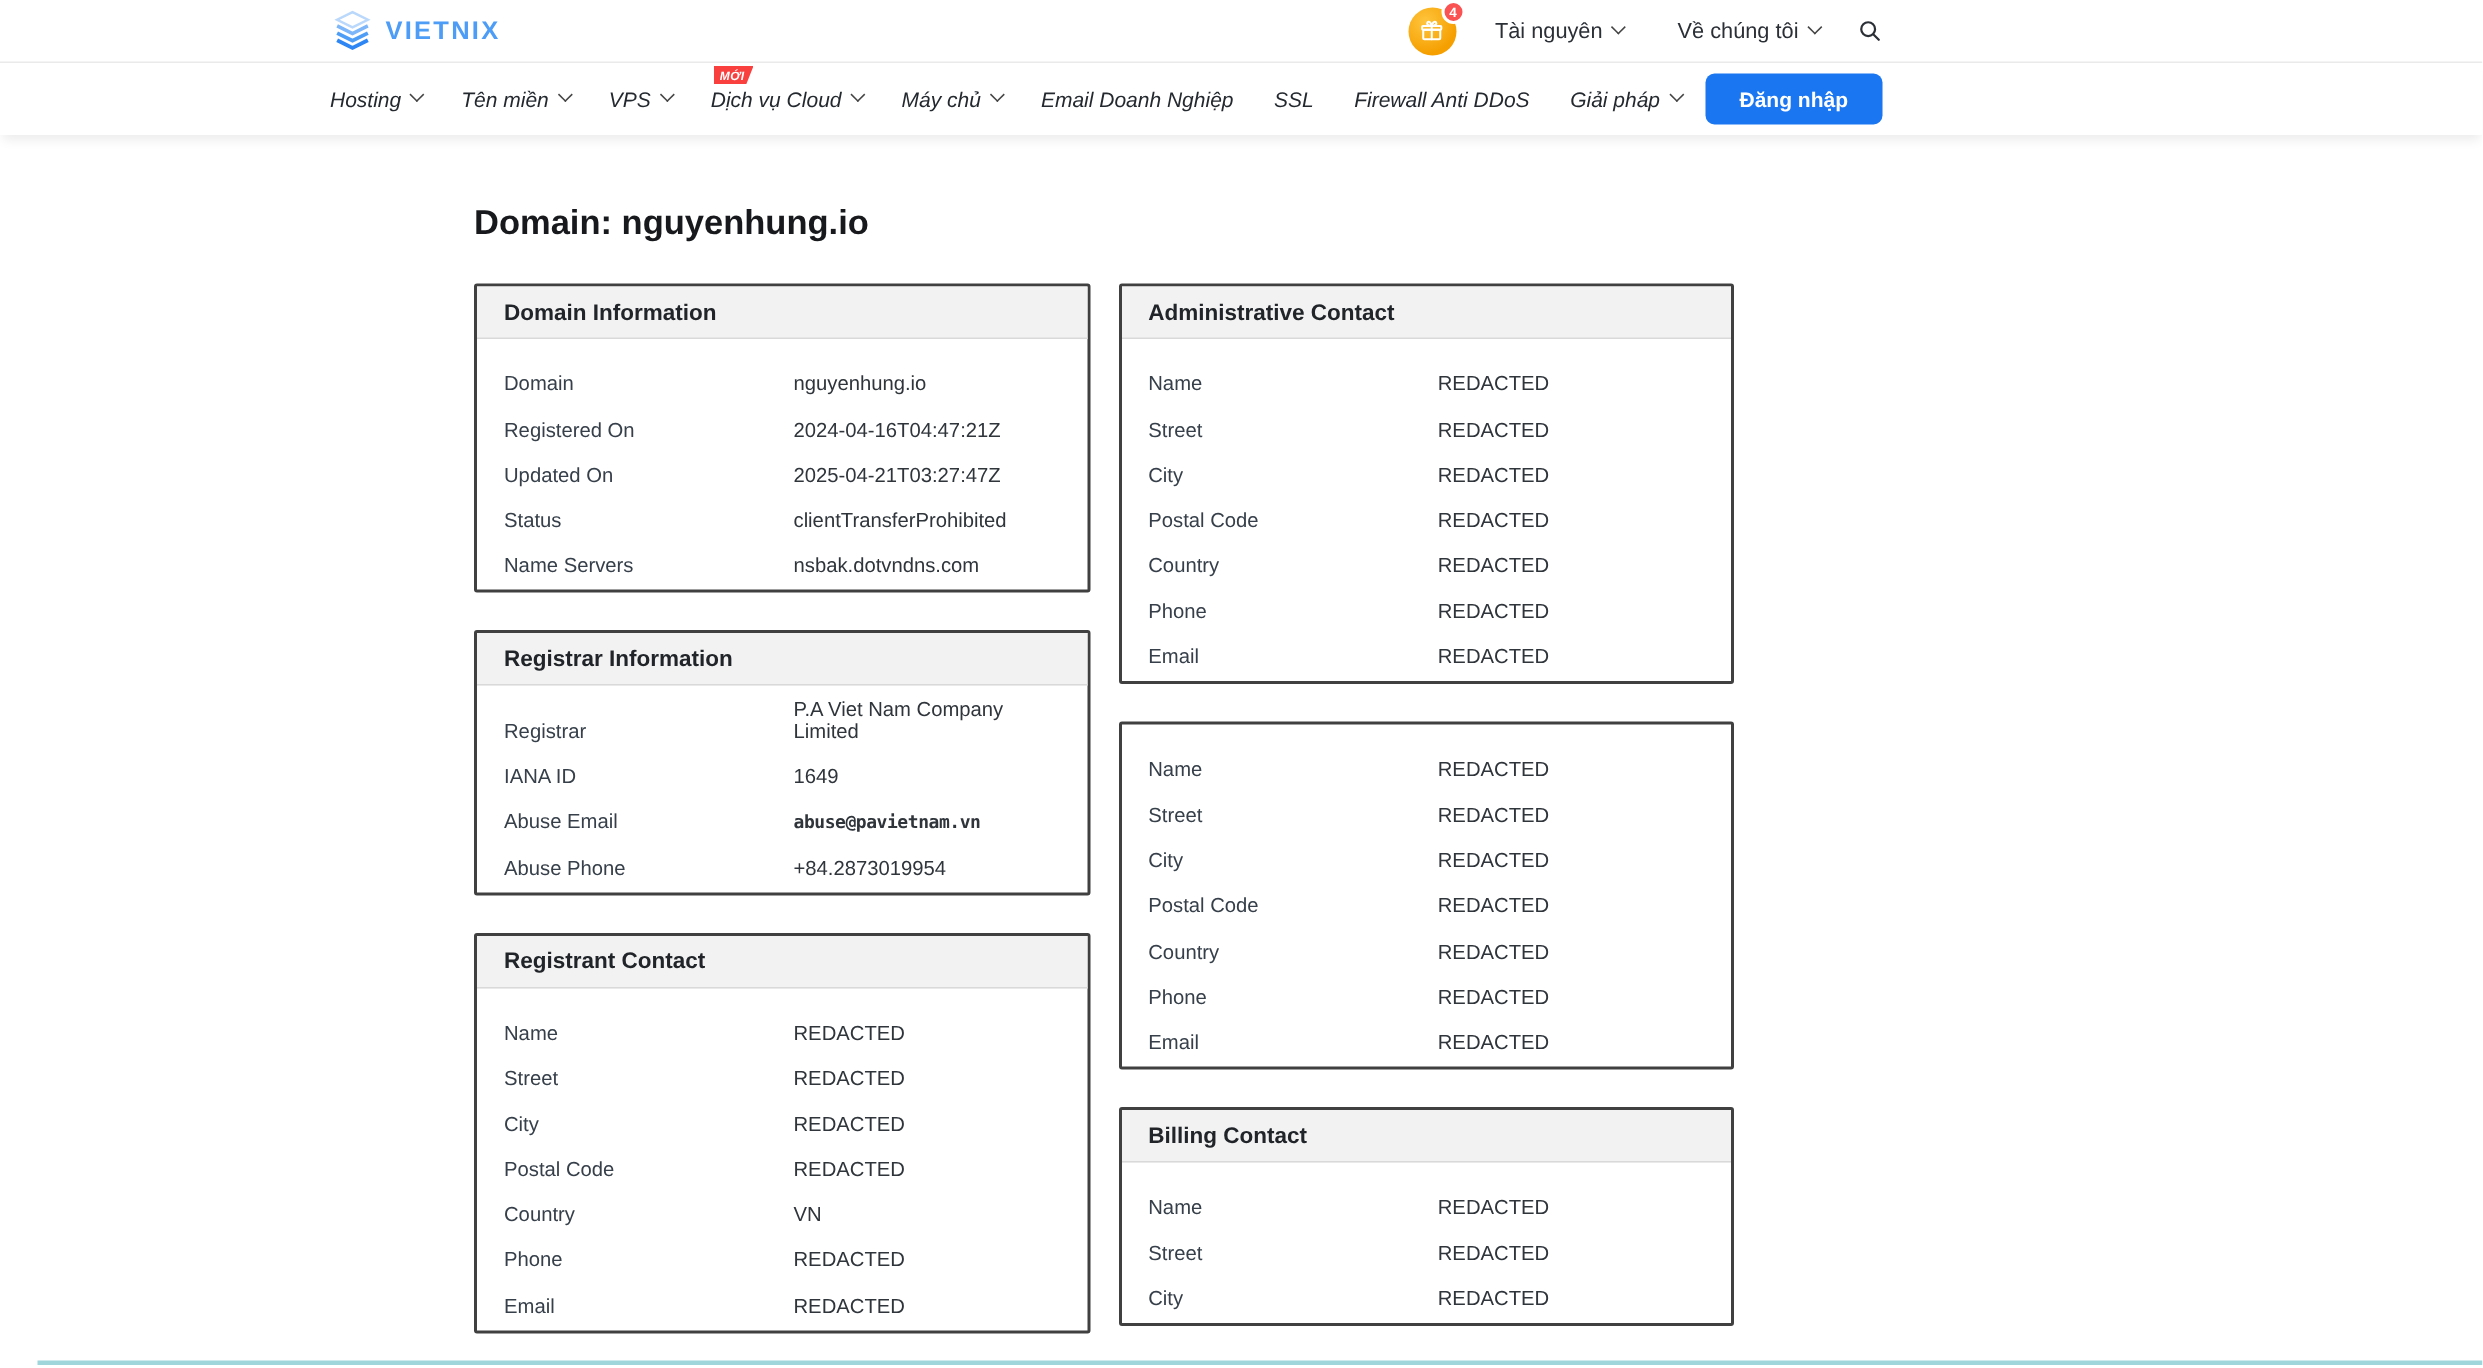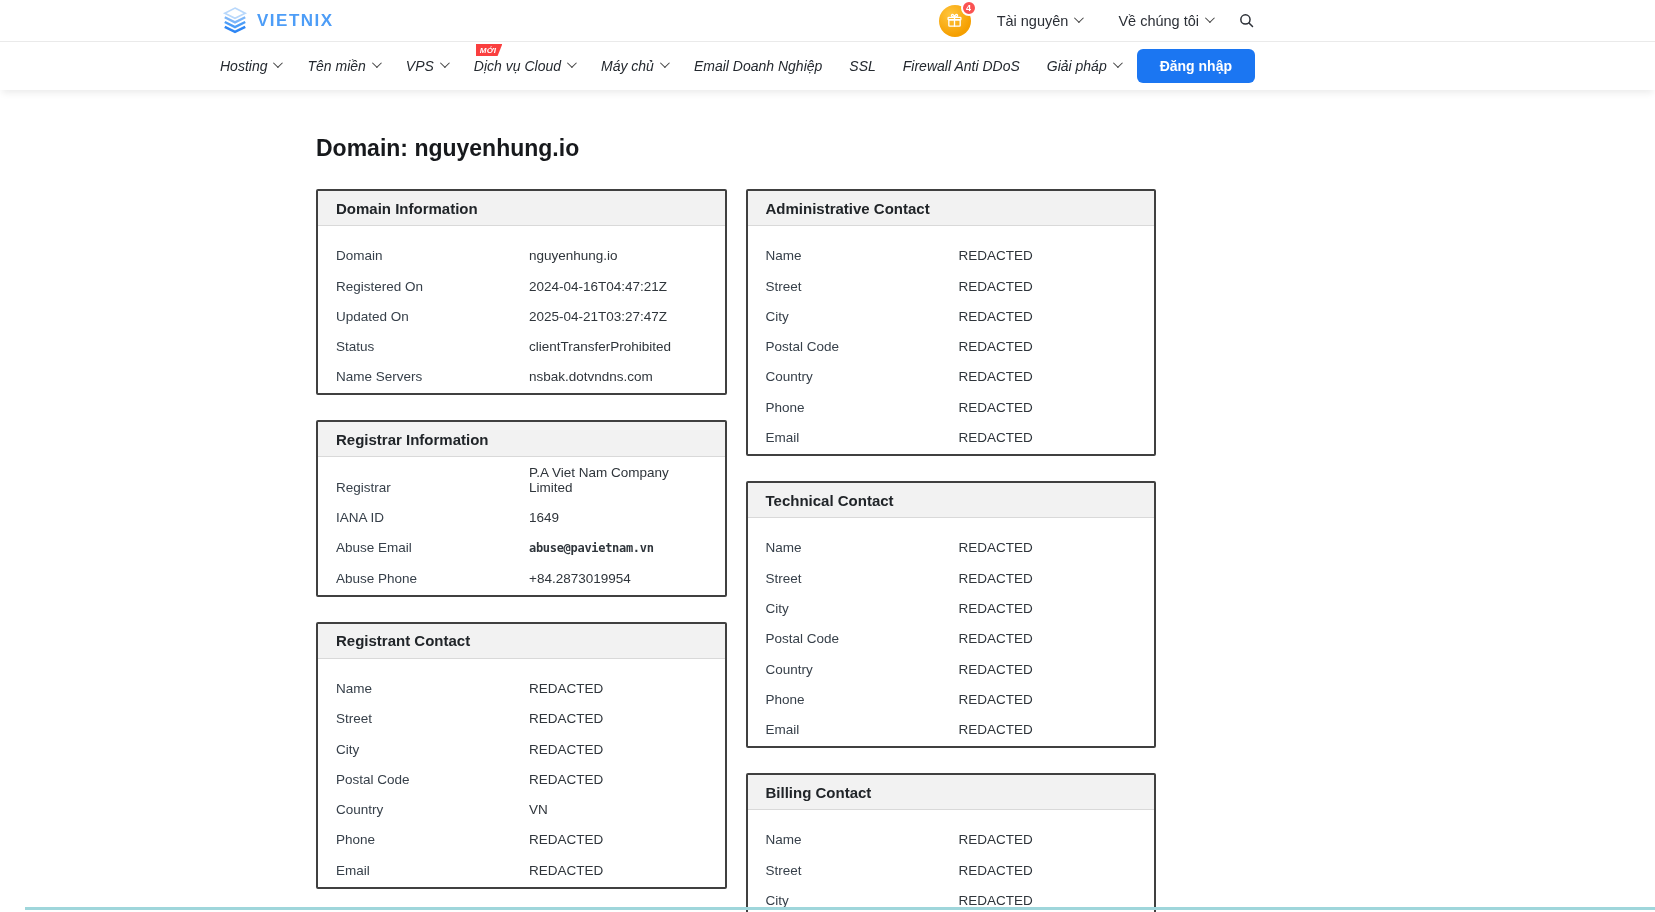--- a/index.html
+++ b/index.html
@@ -325,23 +325,20 @@
               <span class="row-label">Phone</span>
               <span class="row-value">REDACTED</span>
             </div>
             <div class="info-row">
               <span class="row-label">Email</span>
               <span class="row-value">REDACTED</span>
             </div>
           </div>
         </section>
         <section class="card">
-          <header class="card-header">
-            <span class="card-title">Technical Contact</span>
-          </header>
           <div class="card-body">
             <div class="info-row">
               <span class="row-label">Name</span>
               <span class="row-value">REDACTED</span>
             </div>
             <div class="info-row">
               <span class="row-label">Street</span>
               <span class="row-value">REDACTED</span>
             </div>
             <div class="info-row">

